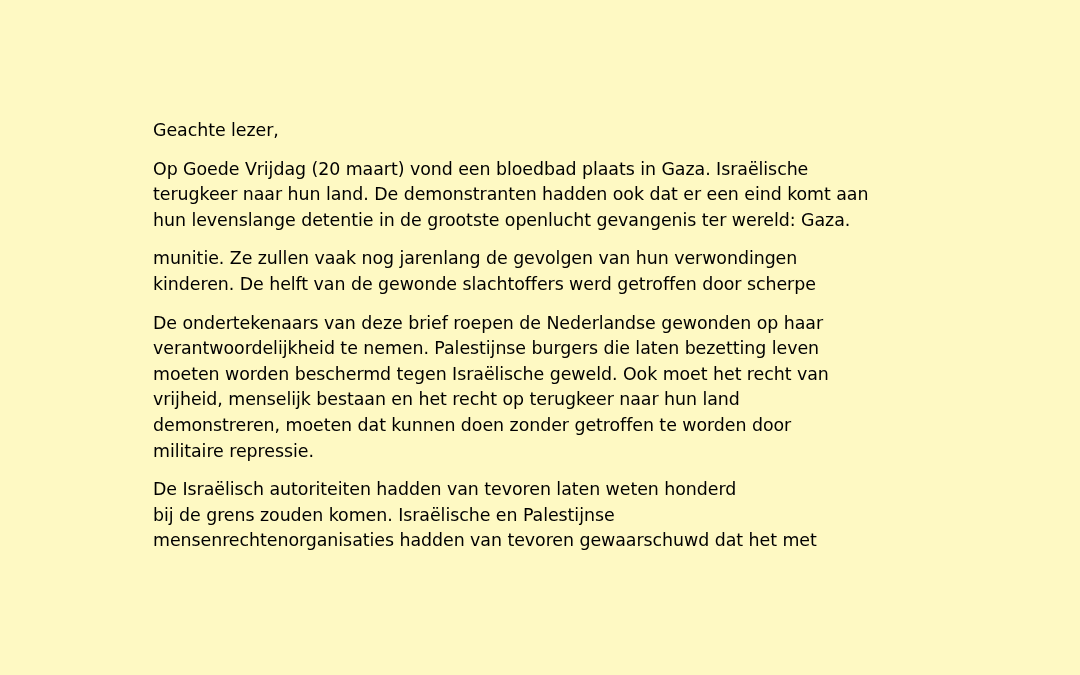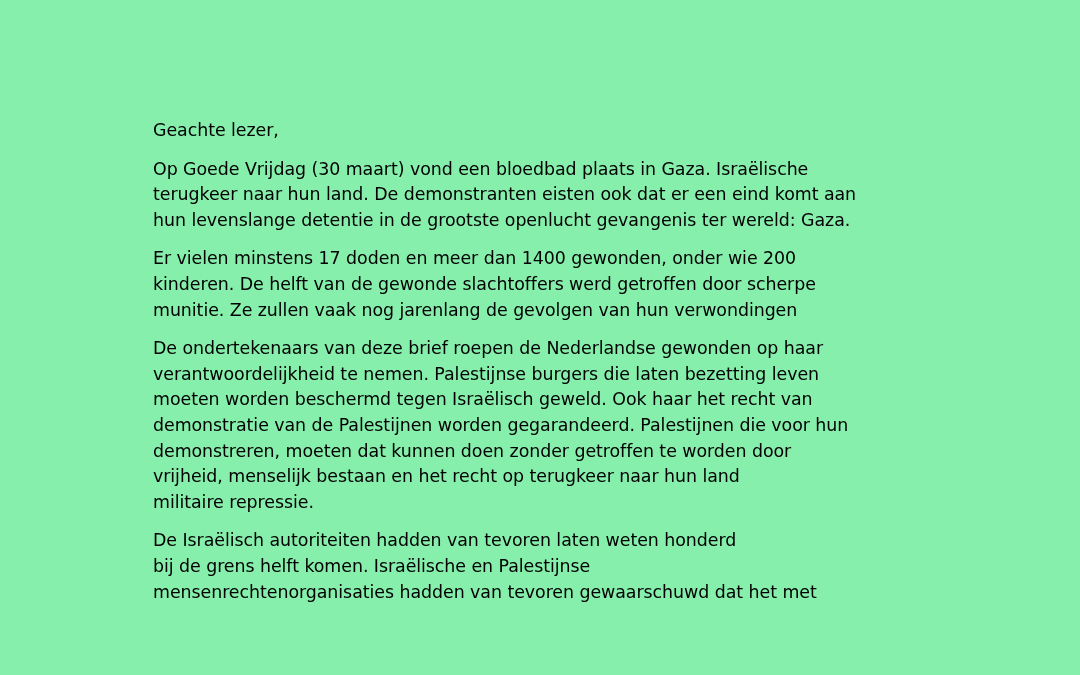--- a/index.html
+++ b/index.html
@@ -14,21 +14,21 @@
     overflow: hidden;
     font-family: "DejaVu Sans", "Liberation Sans", sans-serif;
     color: #000000;
     -webkit-font-smoothing: antialiased;
   }
 
   #page {
     position: relative;
     width: 1080px;
     height: 675px;
-    background: #86efac;
+    background: #fef9c3;
     overflow: hidden;
   }
 
   #letter-body {
     position: absolute;
     left: 153px;
     top: 118px;
     width: 752px;
   }
 
@@ -54,43 +54,41 @@
 
 <div id="page">
 
   <div id="letter-body">
 
     <p class="para">
       <span class="ln">Geachte lezer,</span>
     </p>
 
     <p class="para">
-      <span class="ln">Op Goede Vrijdag (30 maart) vond een bloedbad plaats in Gaza. Israëlische</span>
-      <span class="ln">terugkeer naar hun land. De demonstranten eisten ook dat er een eind komt aan</span>
+      <span class="ln">Op Goede Vrijdag (20 maart) vond een bloedbad plaats in Gaza. Israëlische</span>
+      <span class="ln">terugkeer naar hun land. De demonstranten hadden ook dat er een eind komt aan</span>
       <span class="ln">hun levenslange detentie in de grootste openlucht gevangenis ter wereld: Gaza.</span>
     </p>
 
     <p class="para">
-      <span class="ln">Er vielen minstens 17 doden en meer dan 1400 gewonden, onder wie 200</span>
+      <span class="ln">munitie. Ze zullen vaak nog jarenlang de gevolgen van hun verwondingen</span>
       <span class="ln">kinderen. De helft van de gewonde slachtoffers werd getroffen door scherpe</span>
-      <span class="ln">munitie. Ze zullen vaak nog jarenlang de gevolgen van hun verwondingen</span>
     </p>
 
     <p class="para">
       <span class="ln">De ondertekenaars van deze brief roepen de Nederlandse gewonden op haar</span>
       <span class="ln">verantwoordelijkheid te nemen. Palestijnse burgers die laten bezetting leven</span>
-      <span class="ln">moeten worden beschermd tegen Israëlisch geweld. Ook haar het recht van</span>
-      <span class="ln">demonstratie van de Palestijnen worden gegarandeerd. Palestijnen die voor hun</span>
+      <span class="ln">moeten worden beschermd tegen Israëlische geweld. Ook moet het recht van</span>
+      <span class="ln">vrijheid, menselijk bestaan en het recht op terugkeer naar hun land</span>
       <span class="ln">demonstreren, moeten dat kunnen doen zonder getroffen te worden door</span>
-      <span class="ln">vrijheid, menselijk bestaan en het recht op terugkeer naar hun land</span>
       <span class="ln">militaire repressie.</span>
     </p>
 
     <p class="para">
       <span class="ln">De Israëlisch autoriteiten hadden van tevoren laten weten honderd</span>
-      <span class="ln">bij de grens helft komen. Israëlische en Palestijnse</span>
+      <span class="ln">bij de grens zouden komen. Israëlische en Palestijnse</span>
       <span class="ln">mensenrechtenorganisaties hadden van tevoren gewaarschuwd dat het met</span>
 
     </p>
 
   </div>
 
 </div>
 
 </body></html>

